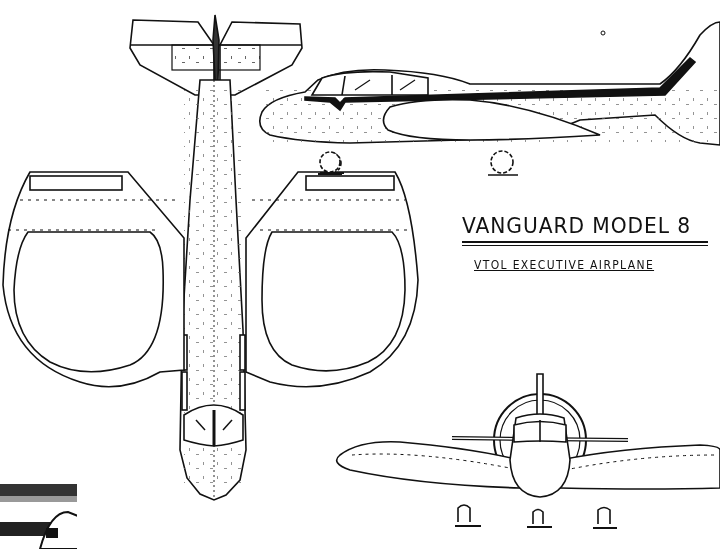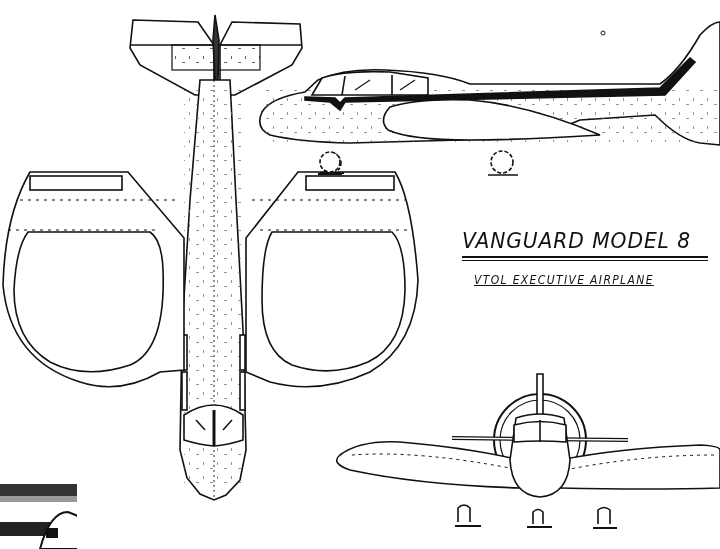--- a/index.html
+++ b/index.html
@@ -1,18 +1,18 @@
 <!DOCTYPE html>
 <html><head>
 <meta charset="utf-8">
 <style>
   html, body { margin: 0; padding: 0; background: #ffffff; }
   body { width: 720px; height: 549px; position: relative; overflow: hidden; font-family: "DejaVu Sans", sans-serif; }
   #canvas { position: absolute; left: 0; top: 0; width: 720px; height: 549px; }
-  .title-block { position: absolute; left: 462px; top: 228px; width: 258px; font-style: italic; }
+  .title-block { position: absolute; left: 462px; top: 213px; width: 258px; }
   .title-main { font-family: "DejaVu Sans", sans-serif; font-size: 22px; letter-spacing: 1px; color: #111; line-height: 26px; white-space: nowrap; transform: scaleX(0.92); transform-origin: left; }
   .title-rule { border-top: 2px solid #111; border-bottom: 1px solid #111; height: 2px; width: 246px; margin-top: 2px; }
   .title-sub { font-family: "DejaVu Sans", sans-serif; font-size: 12px; letter-spacing: 1.5px; color: #111; margin-top: 12px; margin-left: 12px; white-space: nowrap; text-decoration: underline; transform: scaleX(0.9); transform-origin: left; }
   .photo-fragment { position: absolute; left: 0; top: 482px; width: 80px; height: 67px; overflow: hidden; }
 </style>
 </head>
 <body>
 
 <svg id="canvas" viewBox="0 0 720 549" xmlns="http://www.w3.org/2000/svg">
   <defs>

